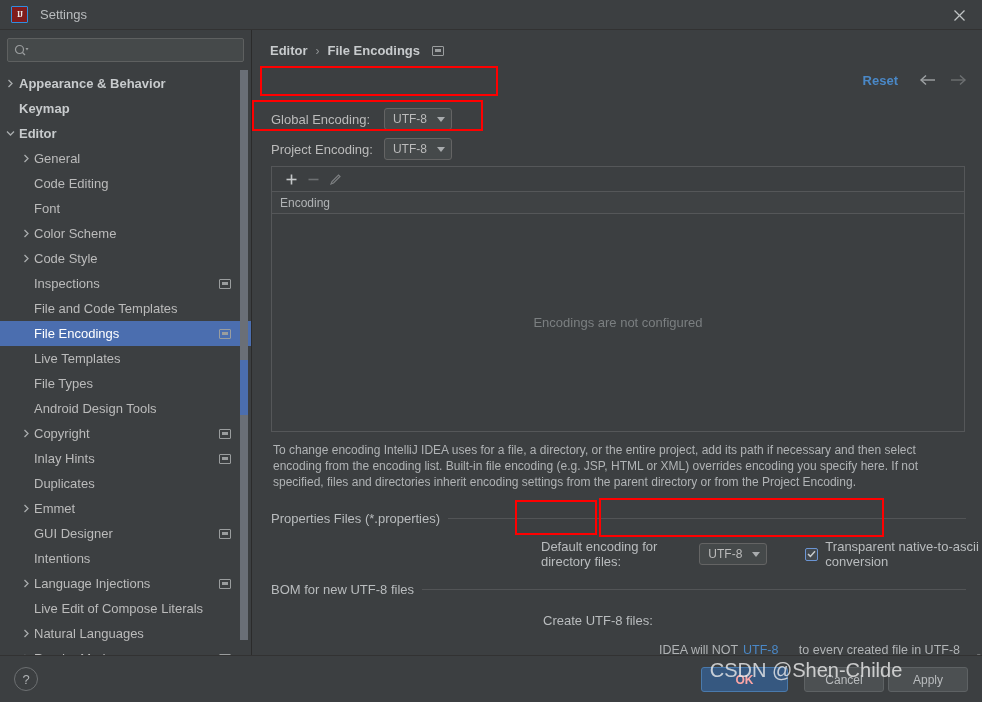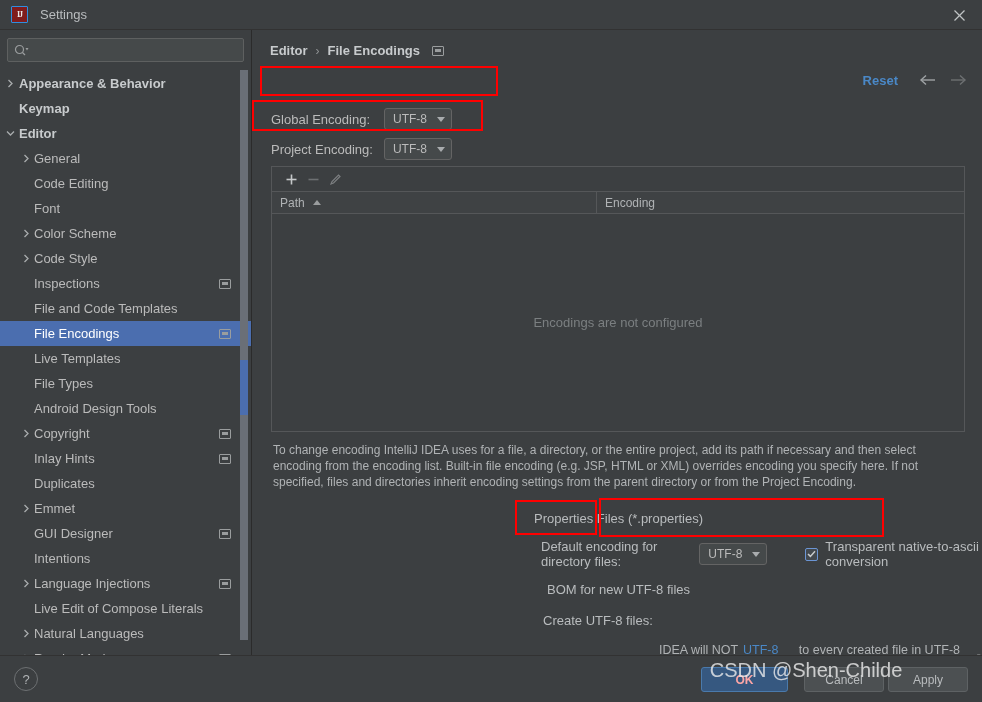--- a/index.html
+++ b/index.html
@@ -238,21 +238,20 @@
   }
 
   .group {
     position: absolute; left: 18px;
     font-size: 13px; color: #b9bcbe;
     width: 695px;
   }
   .group-title {
     display: flex; align-items: center;
     white-space: nowrap;
-    flex-direction: column;
   }
   .group-title .line {
     flex: 1; height: 1px; background: #525456; margin-left: 8px;
   }
   #propsGroup { top: 481px; }
   #bomGroup { top: 552px; }
 
   .sub-row {
     position: absolute;
     display: flex; align-items: center;
@@ -596,24 +595,20 @@
             <line x1="1.5" y1="6.5" x2="11.5" y2="6.5" stroke="#6d7072" stroke-width="1.6"></line>
           </svg>
         </div>
         <div class="tb-btn disabled">
           <svg width="13" height="13" viewBox="0 0 13 13">
             <path d="M2 11 L3 8.5 L9.5 2 L11 3.5 L4.5 10 Z" fill="none" stroke="#7c7f81" stroke-width="1.2"></path>
           </svg>
         </div>
       </div>
       <div class="tbl-head">
-        <div class="th th-path">
-          <span>Path</span>
-          <span class="sort-caret"></span>
-        </div>
         <div class="th th-enc">
           <span>Encoding</span>
         </div>
       </div>
       <div class="tbl-body">
         <span>Encodings are not configured</span>
       </div>
     </div>
 
     <div class="desc">To change encoding IntelliJ IDEA uses for a file, a directory, or the entire project, add its path if necessary and then select encoding from the encoding list. Built-in file encoding (e.g. JSP, HTML or XML) overrides encoding you specify here. If not specified, files and directories inherit encoding settings from the parent directory or from the Project Encoding.</div>

